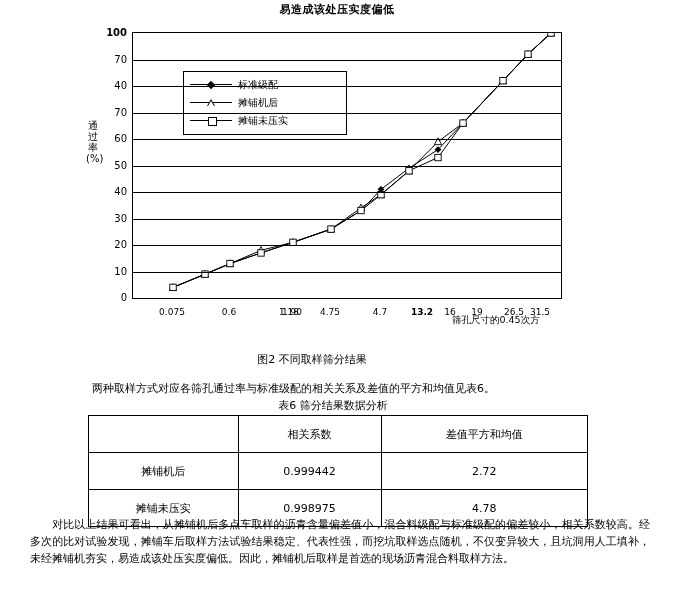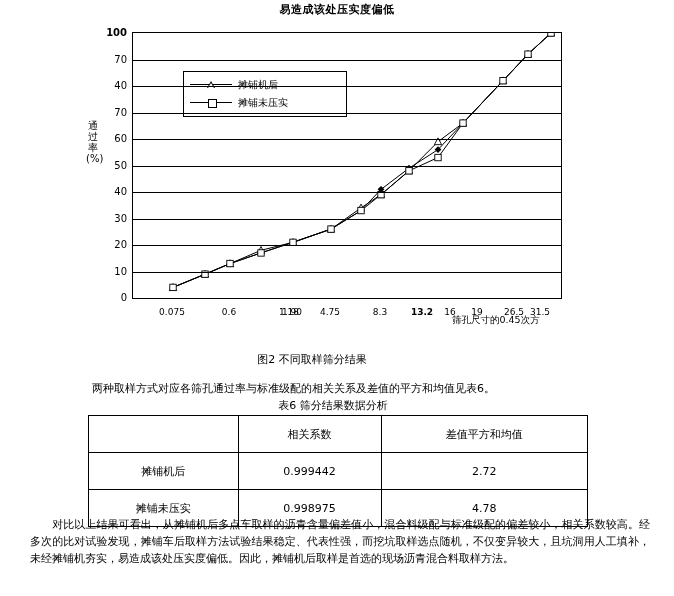--- a/index.html
+++ b/index.html
@@ -130,20 +130,27 @@
         <rect x="326.8" y="86.89999999999999" width="6.4" height="6.4" fill="#fff" stroke="#000" stroke-width="0.9"></rect>
         <rect x="366.8" y="44.500000000000014" width="6.4" height="6.4" fill="#fff" stroke="#000" stroke-width="0.9"></rect>
         <rect x="391.8" y="17.99999999999999" width="6.4" height="6.4" fill="#fff" stroke="#000" stroke-width="0.9"></rect>
         <rect x="414.8" y="-3.2" width="6.4" height="6.4" fill="#fff" stroke="#000" stroke-width="0.9"></rect>
       </svg>
 
     <div id="legend">
       <div class="legend-row">
         <span class="legend-sym">
             <i class="lin"></i>
+            <i class="mk diamond"></i>
+          </span>
+        <span class="legend-label">标准级配</span>
+      </div>
+      <div class="legend-row">
+        <span class="legend-sym">
+            <i class="lin"></i>
             <i class="mk triangle">
               <i></i>
             </i>
           </span>
         <span class="legend-label">摊铺机后</span>
       </div>
       <div class="legend-row">
         <span class="legend-sym">
             <i class="lin"></i>
             <i class="mk square"></i>
@@ -174,21 +181,21 @@
     </div>
 
   <div class="xaxis-title" style="left:452px;top:294px;">
     <span>筛孔尺寸的0.45次方</span>
   </div>
 <div class="xtick" style="left: 154px; top: 287px; width: 36px;">0.075</div>
     <div class="xtick" style="left: 211px; top: 287px; width: 36px;">0.6</div>
     <div class="xtick" style="left: 242px; top: 287px; width: 36px; margin-left: 29px;">1.18</div>
     <div class="xtick" style="left: 274px; top: 287px; width: 36px;">1.90</div>
     <div class="xtick" style="left: 312px; top: 287px; width: 36px;">4.75</div>
-    <div class="xtick" style="left: 362px; top: 287px; width: 36px;">8.3</div>
+    <div class="xtick" style="left: 362px; top: 287px; width: 36px;">4.7</div>
     <div class="xtick" style="left: 404px; top: 287px; width: 36px; font-weight: bold;">13.2</div>
     <div class="xtick" style="left: 432px; top: 287px; width: 36px;">16</div>
     <div class="xtick" style="left: 459px; top: 287px; width: 36px;">19</div>
     <div class="xtick" style="left: 496px; top: 287px; width: 36px;">26.5</div>
     <div class="xtick" style="left: 522px; top: 287px; width: 36px;">31.5</div>
   </div>
 
 <div class="fig-caption">图2   不同取样筛分结果</div>
 <div class="para" id="para1">两种取样方式对应各筛孔通过率与标准级配的相关关系及差值的平方和均值见表6。</div>
 <div class="table-title">表6   筛分结果数据分析</div>

